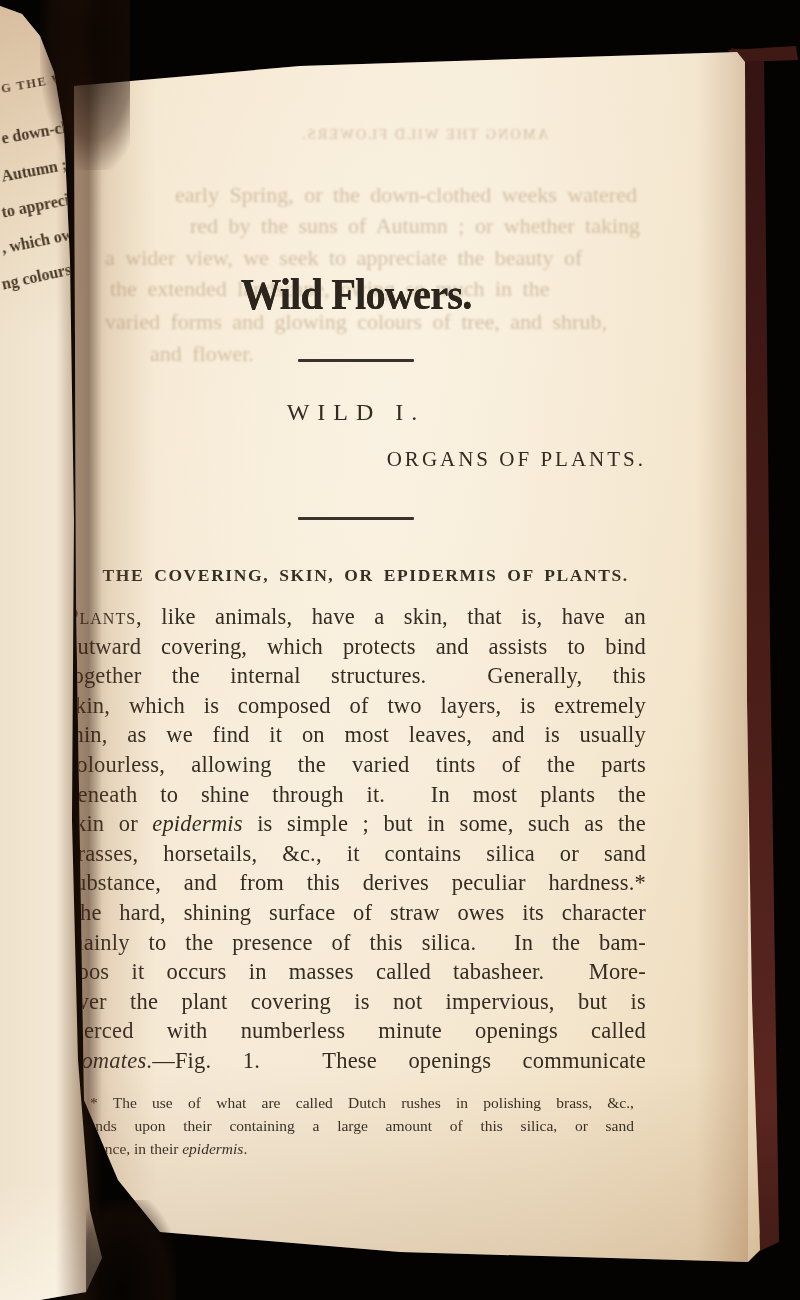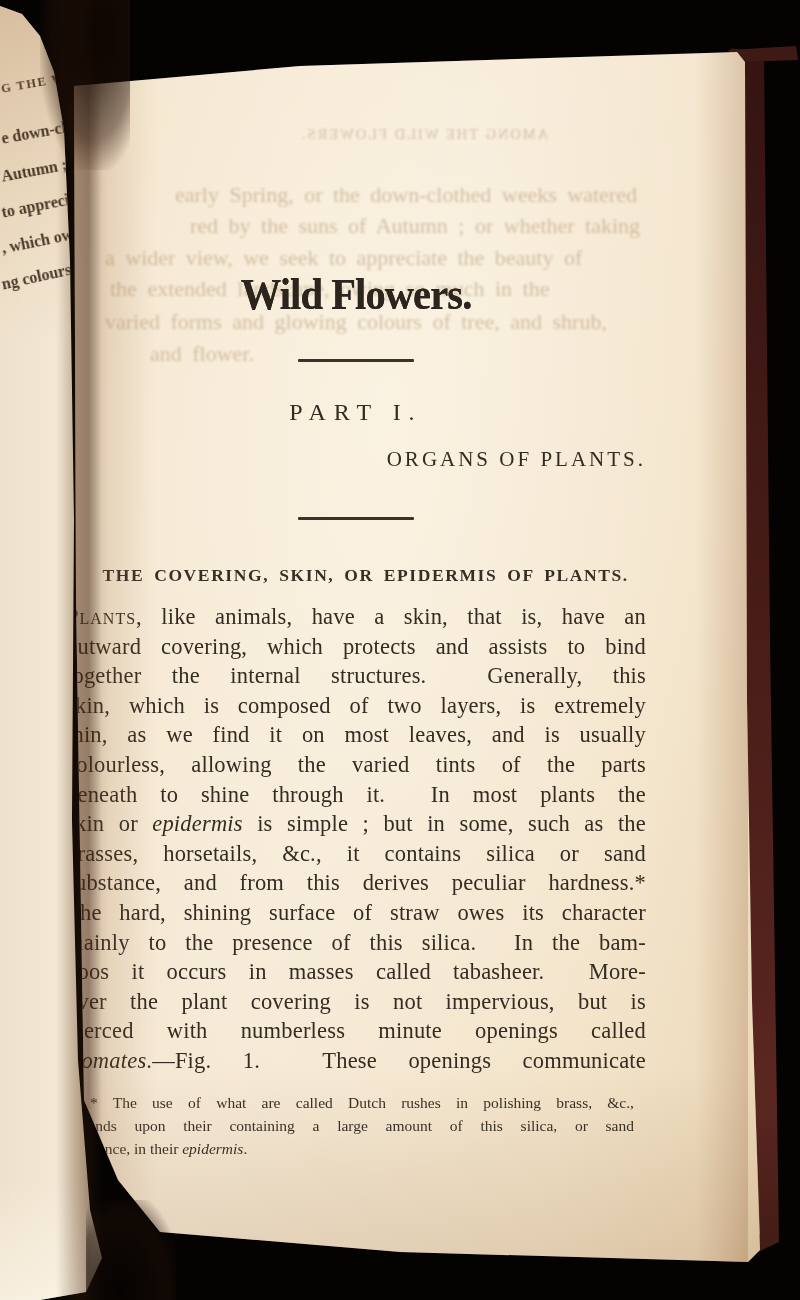--- a/index.html
+++ b/index.html
@@ -102,21 +102,21 @@
           <div class="ghost-line" style="left: 0px; top: 125px;">a wider view, we seek to appreciate the beauty of</div>
           <div class="ghost-line" style="left: 5px; top: 156px;">the extended landscape, owing so much in the</div>
           <div class="ghost-line" style="left: 0px; top: 189px;">varied forms and glowing colours of tree, and shrub,</div>
           <div class="ghost-line" style="left: 45px; top: 221px;">and flower.</div>
         </div>
     </div>
 
     <div class="content">
       <div class="book-title"><span>Wild Flowers.</span></div>
       <div class="rule rule1"></div>
-      <div class="part-heading">PART I.</div>
+      <div class="part-heading">WILD I.</div>
       <div class="part-title">ORGANS OF PLANTS.</div>
       <div class="rule rule2"></div>
       <div class="section-heading">THE COVERING, SKIN, OR EPIDERMIS OF PLANTS.</div>
       <div class="body-block" id="body-block">
           <div class="body-line"><span class="sc">Plants</span>, like animals, have a skin, that is, have an</div>
           <div class="body-line">outward covering, which protects and assists to bind</div>
           <div class="body-line">together the internal structures.&nbsp; Generally, this</div>
           <div class="body-line">skin, which is composed of two layers, is extremely</div>
           <div class="body-line">thin, as we find it on most leaves, and is usually</div>
           <div class="body-line">colourless, allowing the varied tints of the parts</div>

